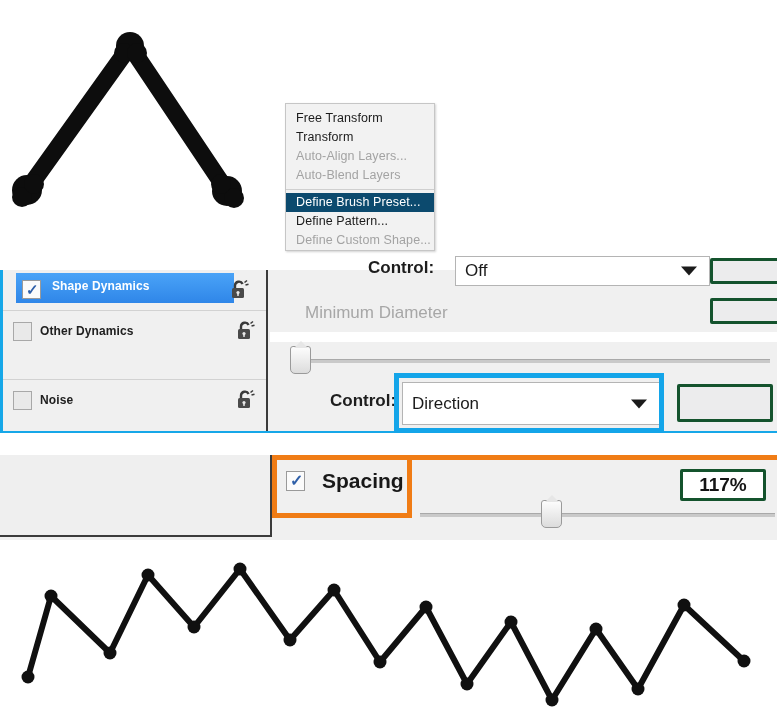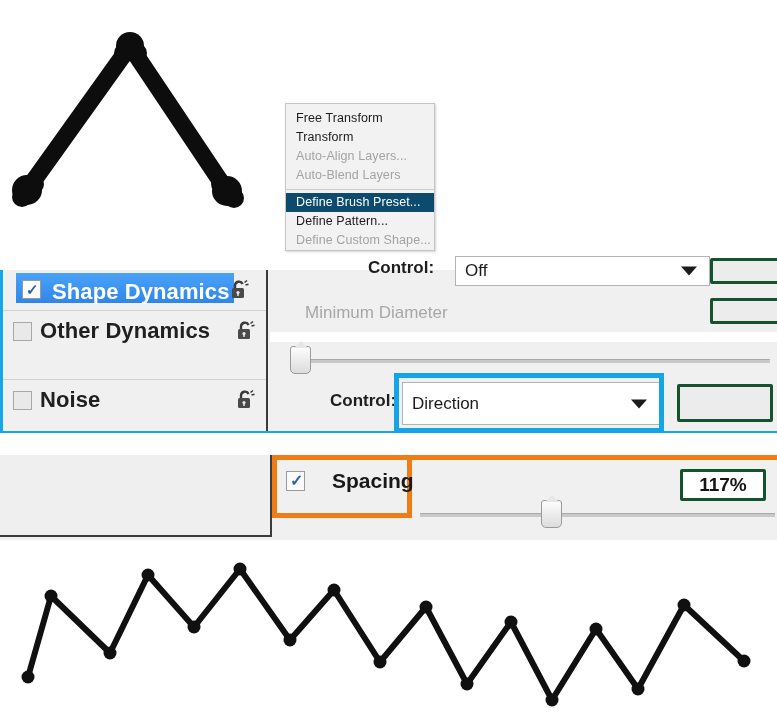--- a/index.html
+++ b/index.html
@@ -74,21 +74,21 @@
     box-sizing:border-box;
     position:relative;
     margin-right:8px;
   }
   .opt-check.off{background:#e9e9e9;border-color:#a8a8a8;}
   .opt-check .tick{
     position:absolute;left:3px;top:1px;
     font-size:15px;line-height:15px;color:#2f5fa8;font-weight:bold;
   }
   .opt-label{
-    font-size:22px;font-weight:bold;color:#202020;white-space:nowrap;
+    font-size:12px;font-weight:bold;color:#202020;white-space:nowrap;
     letter-spacing:.1px;
   }
   .lock-icon{position:absolute;right:10px;top:50%;transform:translateY(-50%);
     width:22px;height:22px;}
 
   
   .ctl-line{position:absolute;display:flex;align-items:center;}
   .ctl-label{font-size:17px;font-weight:bold;color:#1d1d1d;}
   .ctl-label.muted{color:#a7a7a7;font-weight:normal;}
   .combo{
@@ -281,21 +281,21 @@
     <div class="slider-thumb" style="left:541px;top:40px;"></div>
   </div>
 
   <div id="spacing-left-box"></div>
 
   <div id="spacing-focus"></div>
   <div id="spacing-check-row">
     <div class="opt-check" style="width:20px;height:20px;">
       <span class="tick" style="left:3px;top:1px;font-size:16px;">✓</span>
     </div>
-    <span style="font-size:21px;font-weight:bold;color:#181818;margin-left:19px;">Spacing</span>
+    <span style="font-size:21px;font-weight:bold;color:#181818;margin-left:9px;">Spacing</span>
   </div>
 
   <div id="orange-stub"></div>
 
   <div id="stroke-preview">
     <svg id="zig" width="777" height="172" viewBox="0 0 777 172">
         <path d="M28 132 L51 51 L110 108 L148 30 L194 82 L240 24 L290 95 L334 45 L380 117 L426 62 L467 139 L511 77 L552 155 L596 84 L638 144 L684 60 L744 116" fill="none" stroke="#101010" stroke-width="6" stroke-linecap="round" stroke-linejoin="round"></path>
         <circle cx="28" cy="132" r="6.5" fill="#101010"></circle>
         <circle cx="51" cy="51" r="6.5" fill="#101010"></circle>
         <circle cx="110" cy="108" r="6.5" fill="#101010"></circle>

